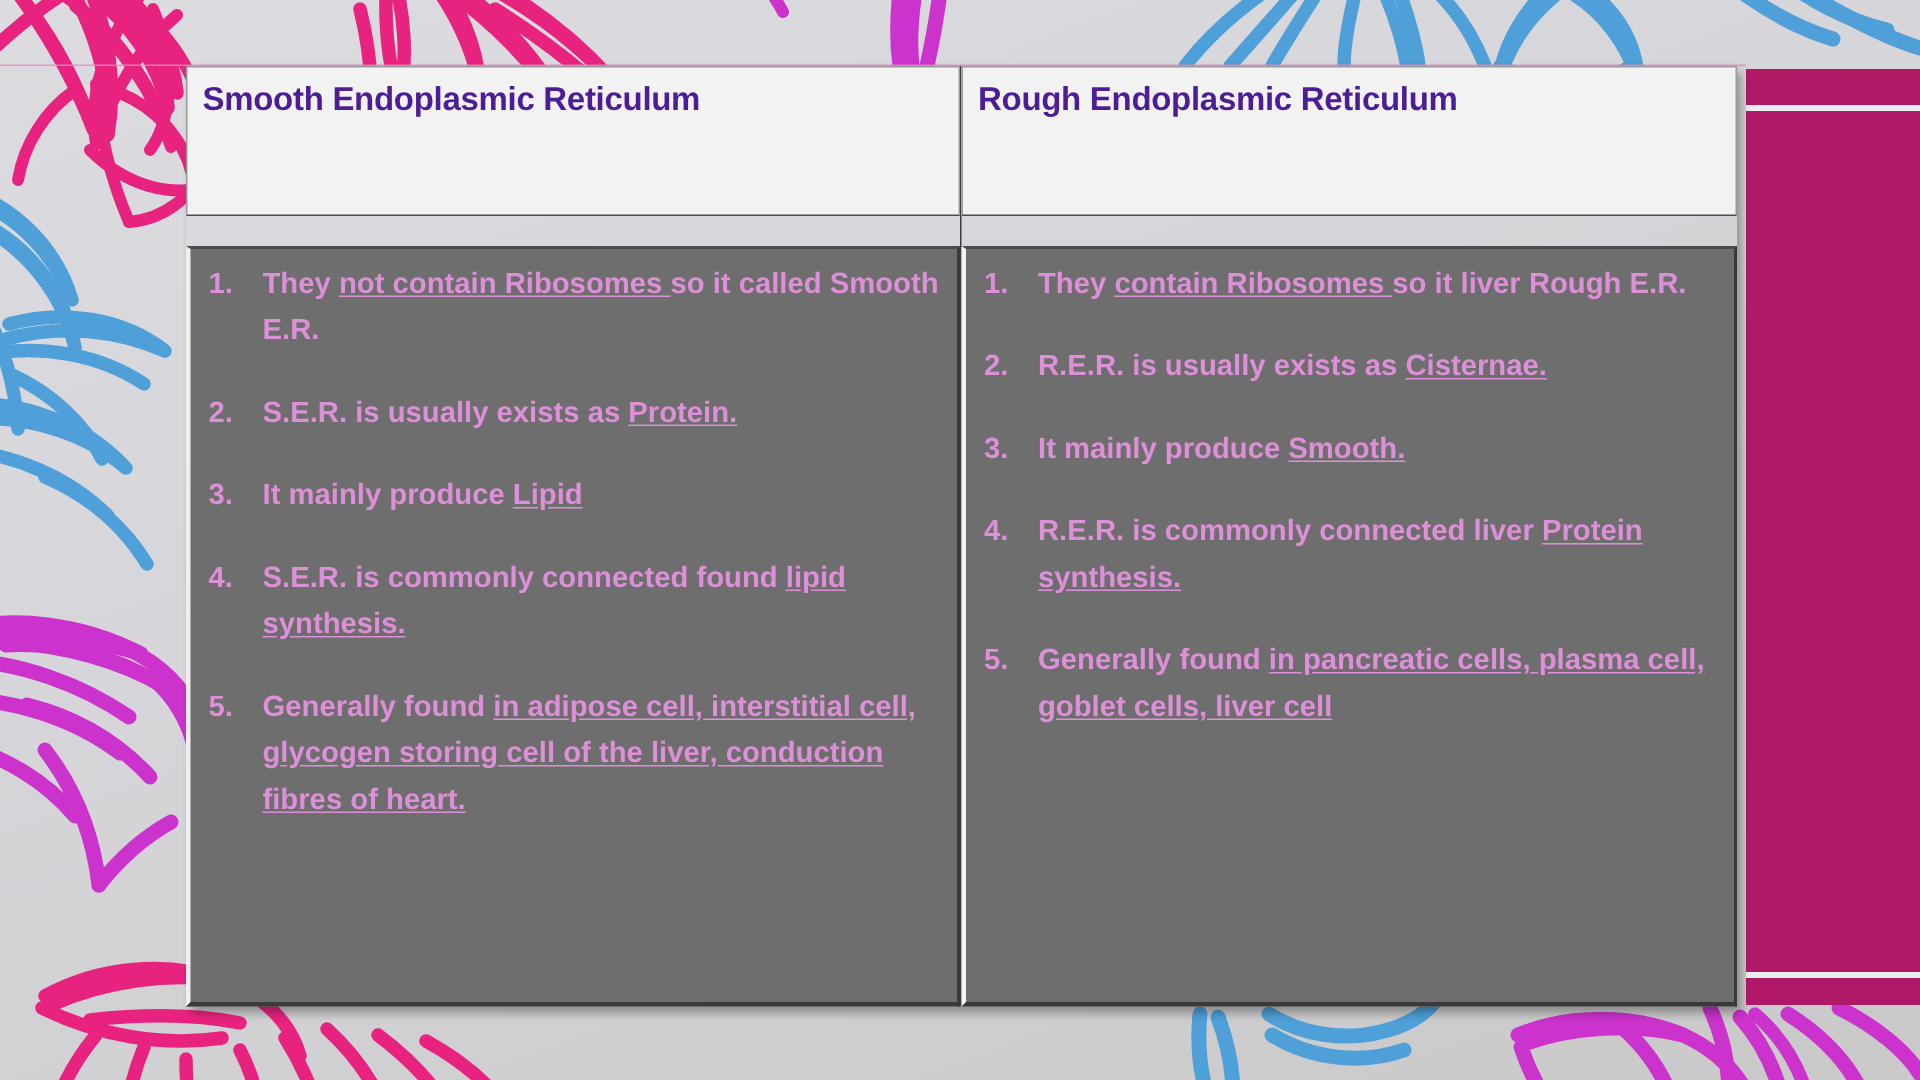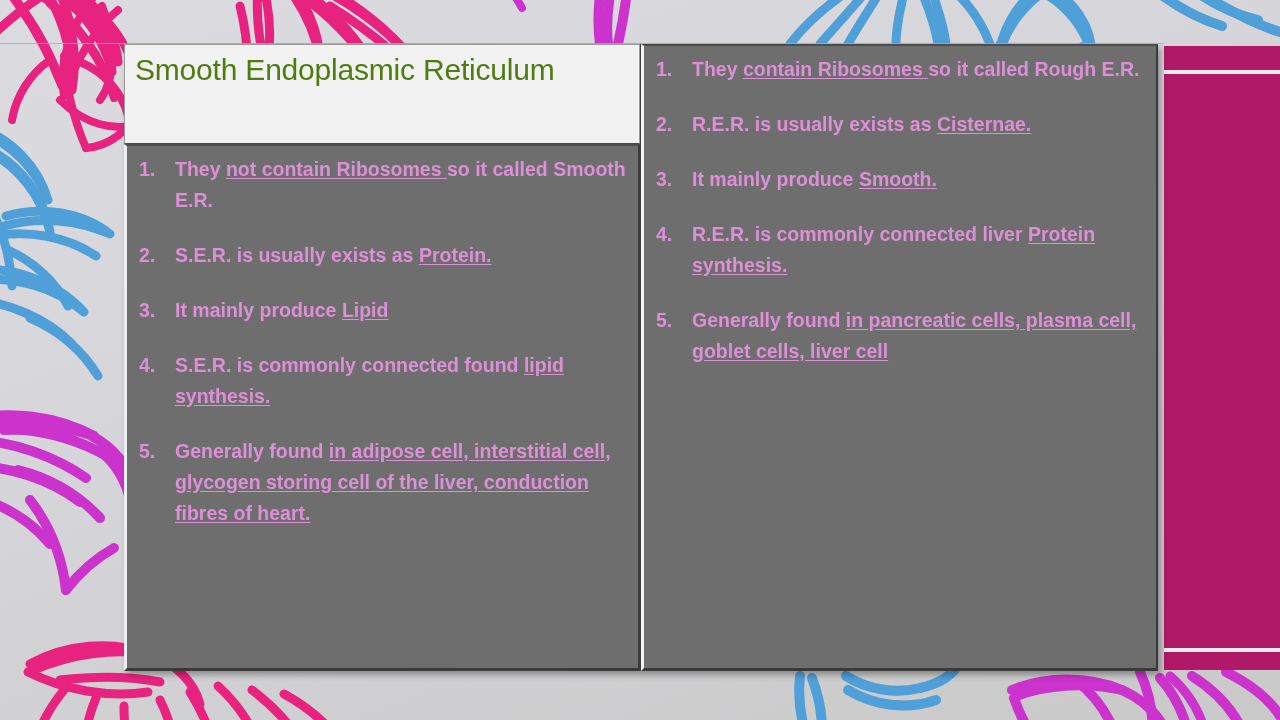--- a/index.html
+++ b/index.html
@@ -66,38 +66,39 @@
     height: 100px;
     box-sizing: border-box;
     background: #f2f2f2;
     border: 1px solid #9a9a9a;
     border-bottom: 1px solid #4a4a4a;
     display: flex;
     align-items: flex-start;
     padding: 8px 10px 0 10px;
   }
   .head-text {
-    font-size: 30px;
-    font-weight: normal;
-    color: #4d7c0f;
+    font-size: 22px;
+    font-weight: bold;
+    color: #4c1d95;
     letter-spacing: -0.2px;
     white-space: nowrap;
   }
 
   .cell-body {
     flex: 1;
     background: #6e6e6e;
     box-sizing: border-box;
     border-left: 3px solid #efeff1;
     border-right: 2px solid #3a3a3a;
     border-bottom: 3px solid #3a3a3a;
     border-top: 2px solid #4d4d4d;
     padding: 8px 6px 0 8px;
     position: relative;
     overflow: hidden;
+    margin-top: 20px;
   }
   .col.right .cell-body { border-left: 3px solid #f4f4f6; }
 
   ol.items {
     margin: 0;
     padding: 0;
     list-style: none;
     counter-reset: itm;
   }
   ol.items > li {
@@ -273,23 +274,26 @@
             <li><span>They </span><span class="u">not contain Ribosomes </span><span>so it called Smooth E.R.</span></li>
             <li><span>S.E.R. is usually exists as </span><span class="u">Protein.</span></li>
             <li><span>It mainly produce </span><span class="u">Lipid</span></li>
             <li><span>S.E.R. is commonly connected found </span><span class="u">lipid synthesis.</span></li>
             <li><span>Generally found </span><span class="u">in adipose cell, interstitial cell, glycogen storing cell of the liver, conduction fibres of heart.</span></li>
           </ol>
       </div>
     </div>
 
     <div class="col right">
+      <div class="cell-head">
+        <span class="head-text">Rough Endoplasmic Reticulum</span>
+      </div>
       <div class="cell-body">
         <ol class="items">
-            <li><span>They </span><span class="u">contain Ribosomes </span><span>so it called Rough E.R.</span></li>
+            <li><span>They </span><span class="u">contain Ribosomes </span><span>so it liver Rough E.R.</span></li>
             <li><span>R.E.R. is usually exists as </span><span class="u">Cisternae.</span></li>
             <li><span>It mainly produce </span><span class="u">Smooth.</span></li>
             <li><span>R.E.R. is commonly connected liver </span><span class="u">Protein synthesis.</span></li>
             <li><span>Generally found </span><span class="u">in pancreatic cells, plasma cell, goblet cells, liver cell</span></li>
           </ol>
       </div>
     </div>
 
   </div>
 </div>

